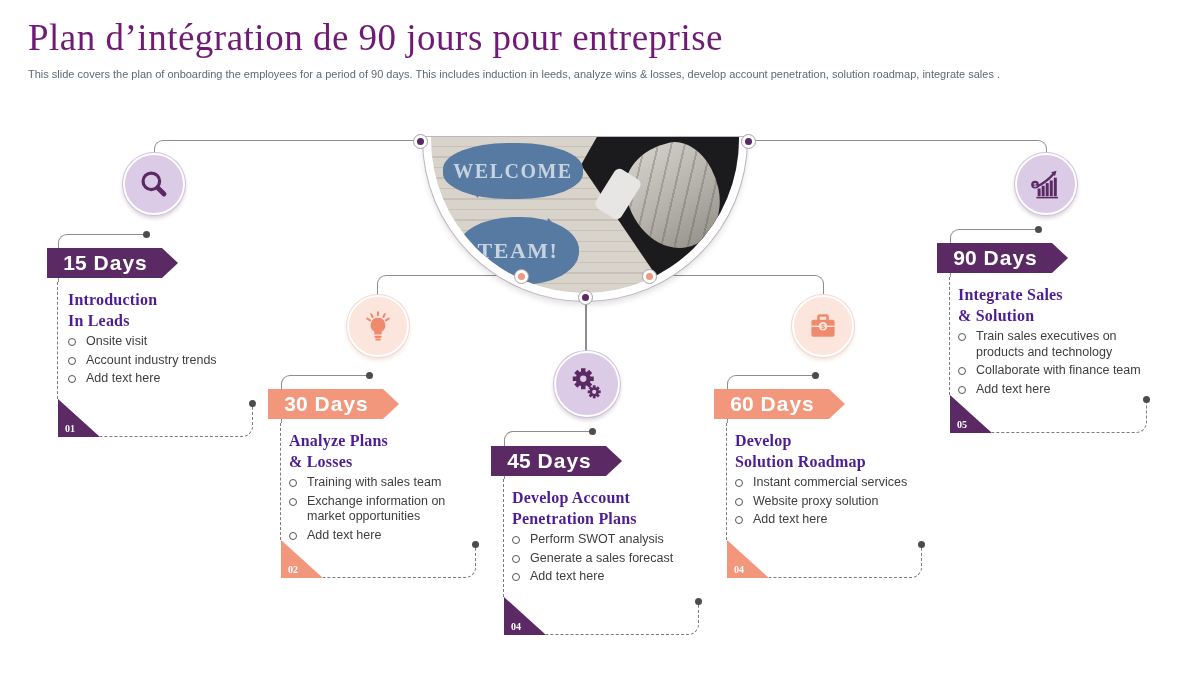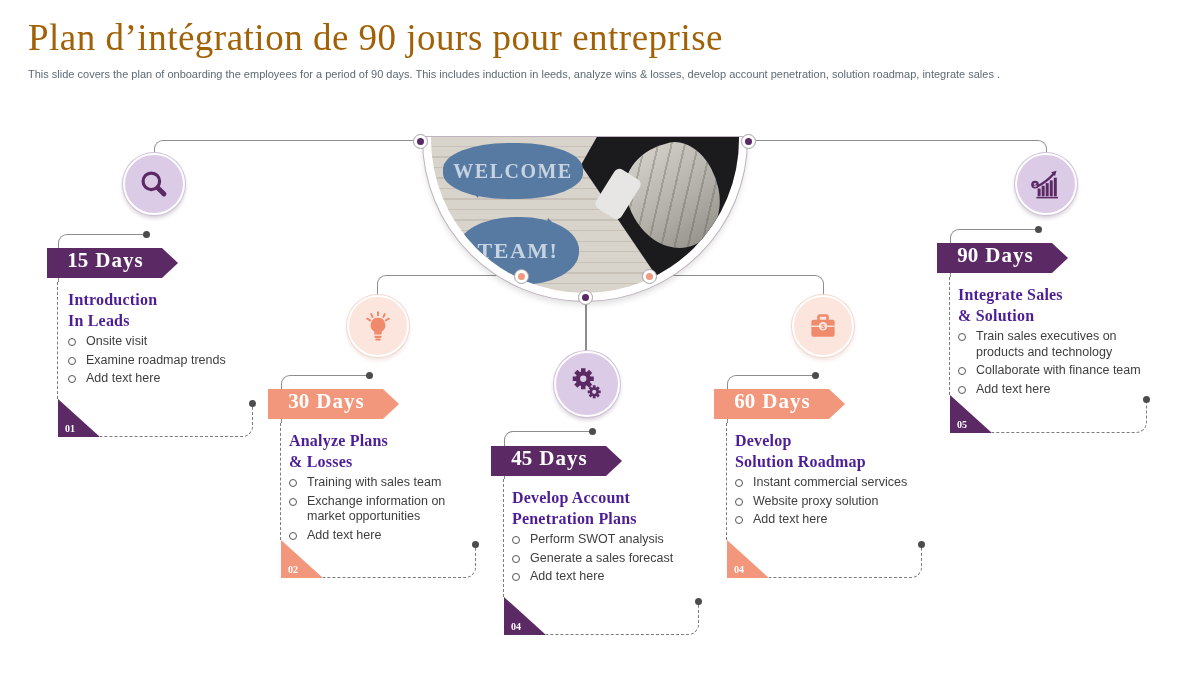--- a/index.html
+++ b/index.html
@@ -2,21 +2,21 @@
 <html><head>
 <meta charset="utf-8">
 <style>
   *{margin:0;padding:0;box-sizing:border-box}
   html,body{width:1200px;height:675px;background:#fff}
   body{font-family:"Liberation Sans",sans-serif}
   .slide{position:relative;width:1200px;height:675px;background:#fff;overflow:hidden}
 
   
   .title{position:absolute;left:28px;top:16px;font-family:"Liberation Serif",serif;
-         font-size:37px;color:#a16207;letter-spacing:.5px;white-space:nowrap}
+         font-size:37px;color:#701a75;letter-spacing:.5px;white-space:nowrap}
   .subtitle{position:absolute;left:28px;top:68px;font-size:11px;color:#5e6a74;white-space:nowrap}
 
   
   .conn{position:absolute;border-color:#8d8d8d}
   .conn-a{left:154px;top:140px;width:267px;height:16px;border-top:1.5px solid #8d8d8d;border-left:1.5px solid #8d8d8d;border-top-left-radius:9px}
   .conn-b{left:748px;top:140px;width:299px;height:14px;border-top:1.5px solid #8d8d8d;border-right:1.5px solid #8d8d8d;border-top-right-radius:9px}
   .conn-c{left:377px;top:275px;width:145px;height:22px;border-top:1.5px solid #8d8d8d;border-left:1.5px solid #8d8d8d;border-top-left-radius:9px}
   .conn-d{left:648px;top:275px;width:176px;height:22px;border-top:1.5px solid #8d8d8d;border-right:1.5px solid #8d8d8d;border-top-right-radius:9px}
   .conn-e{left:585px;top:296px;width:2px;height:57px;background:#8d8d8d}
 
@@ -50,22 +50,22 @@
   .icon-circle{position:absolute;width:62px;height:62px;border-radius:50%;border:2px solid #fff;
                display:flex;align-items:center;justify-content:center}
   .ic-purple{background:#dccbe7;box-shadow:0 0 0 1px #cec0d8,0 3px 4px rgba(60,20,70,.22)}
   .ic-salmon{background:#fce5dd;box-shadow:0 0 0 1px #f3d6cc,0 3px 4px rgba(180,90,60,.18)}
 
   
   .frame{position:absolute;border-top:1.5px solid #8d8d8d;border-left:1.5px solid #8d8d8d;border-top-left-radius:9px}
   .fdot,.cdot{position:absolute;width:7px;height:7px;border-radius:50%;background:#4c4c4c}
   .vdash{position:absolute;width:0;border-left:1.5px dashed #7c7c7c}
   .hdash{position:absolute;border-bottom:1.5px dashed #7c7c7c;border-right:1.5px dashed #7c7c7c;border-bottom-right-radius:11px}
-  .ribbon{position:absolute;width:131px;height:30px;display:flex;justify-content:center;gap:7px;
-          padding-right:14px;color:#fff;font-family:Liberation Serif, serif;
+  .ribbon{position:absolute;width:131px;height:30px;display:flex;align-items:center;justify-content:center;gap:7px;
+          padding-right:14px;color:#fff;font-family:Liberation Sans, sans-serif;
           clip-path:polygon(0 0,calc(100% - 16px) 0,100% 50%,calc(100% - 16px) 100%,0 100%)}
   .ribbon .num{font-size:21px;font-weight:bold}
   .ribbon .unit{font-size:21px;font-weight:bold;letter-spacing:1px}
   .bg-purple{background:#5b2a64}
   .bg-salmon{background:#f2977b}
   .mtitle{position:absolute;font-family:"Liberation Serif",serif;font-weight:bold;font-size:16px;
           line-height:1.32;color:#4c1d95;letter-spacing:.2px;white-space:nowrap}
   .blist{position:absolute;list-style:none;width:200px}
   .blist li{position:relative;padding-left:22px;font-size:12.5px;color:#3e3e3e;line-height:1.25;margin-bottom:3px}
   .blist li::before{content:"";position:absolute;left:4px;top:4px;width:6px;height:6px;border:1.5px solid #555;border-radius:50%}
@@ -181,21 +181,21 @@
     <div class="ribbon bg-purple" style="left:47px;top:248px">
       <span class="num">15</span>
       <span class="unit">Days</span>
     </div>
     <div class="mtitle" style="left:68px;top:289px">
       <div>Introduction</div>
       <div>In Leads</div>
     </div>
     <ul class="blist" style="left:64px;top:334px">
       <li>Onsite visit</li>
-      <li>Examine roadmap trends</li>
+      <li>Account industry trends</li>
       <li>Add text here</li>
     </ul>
     <div class="tri bg-purple" style="left:58px;top:399px">
       <span>01</span>
     </div>
     <div class="hdash" style="left:100px;top:404px;width:153px;height:33px"></div>
     <div class="cdot" style="left:249px;top:400px"></div>
   </div>
 
   <div class="milestone">

